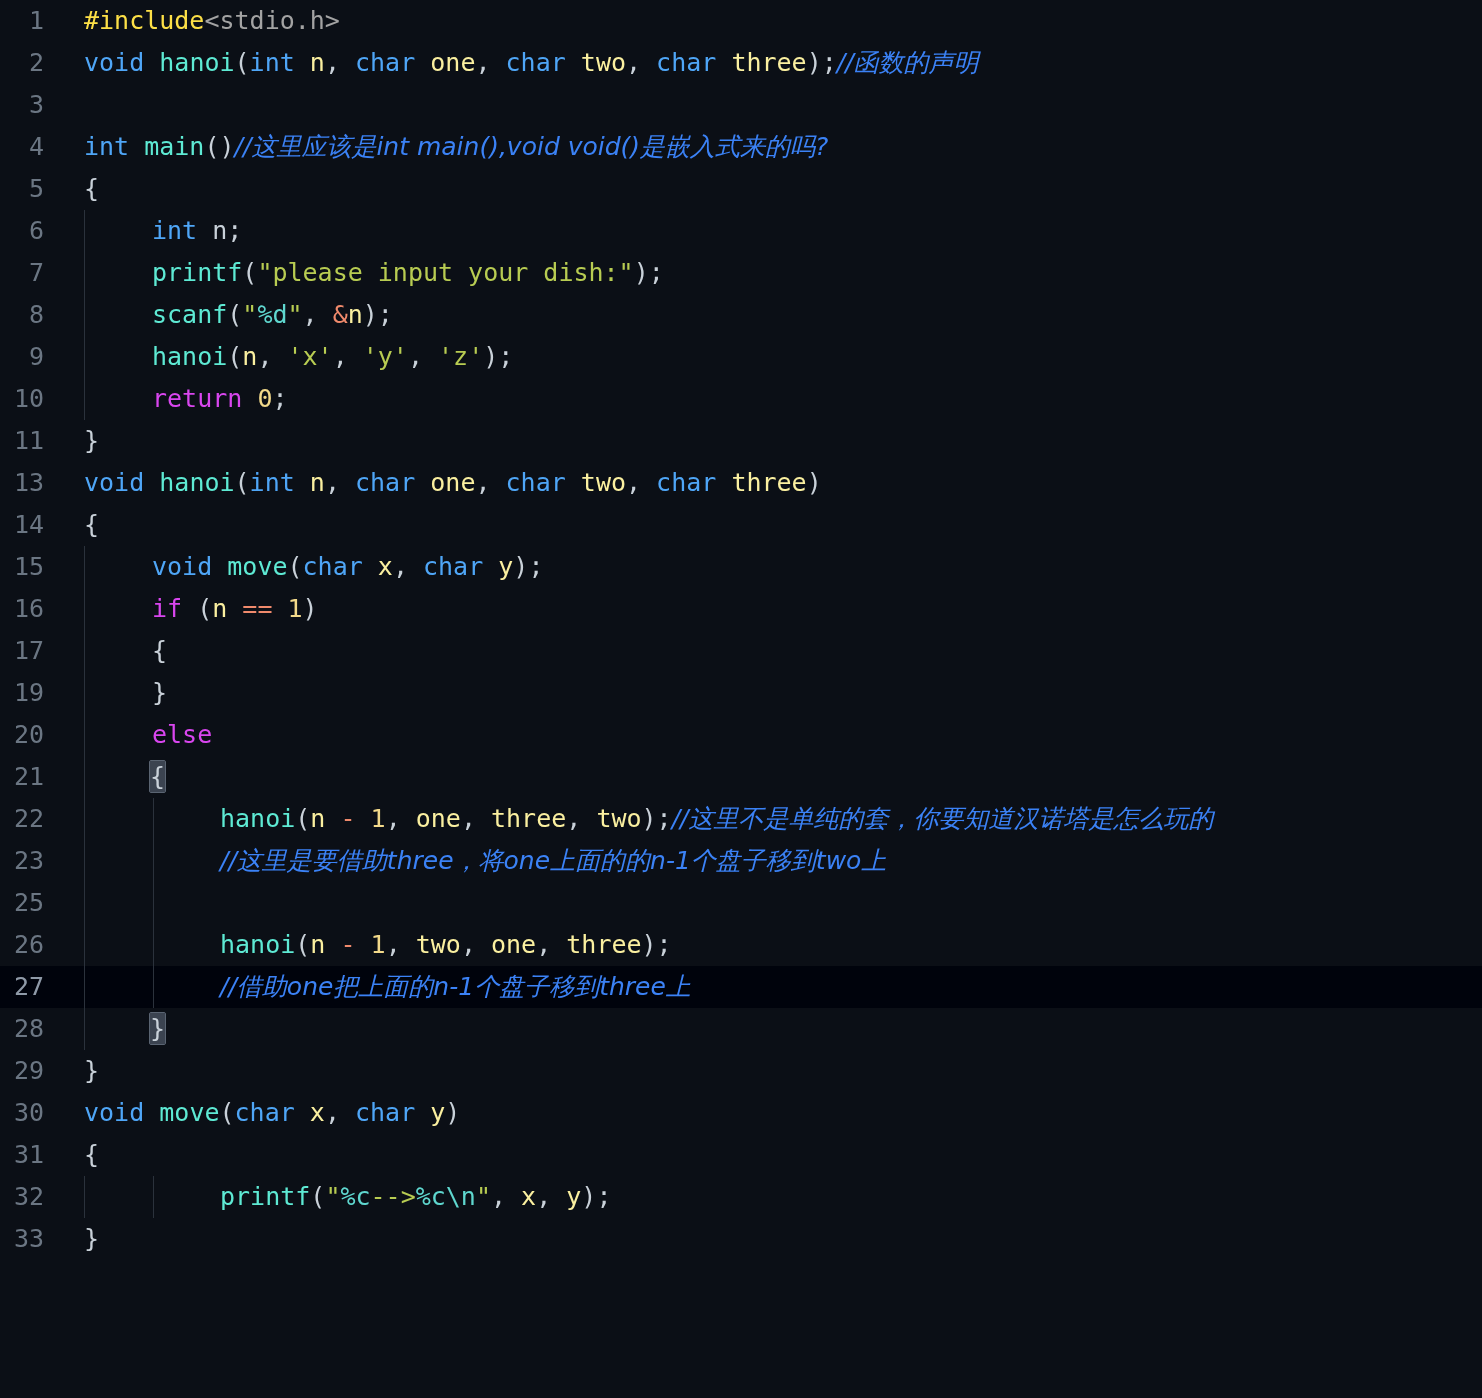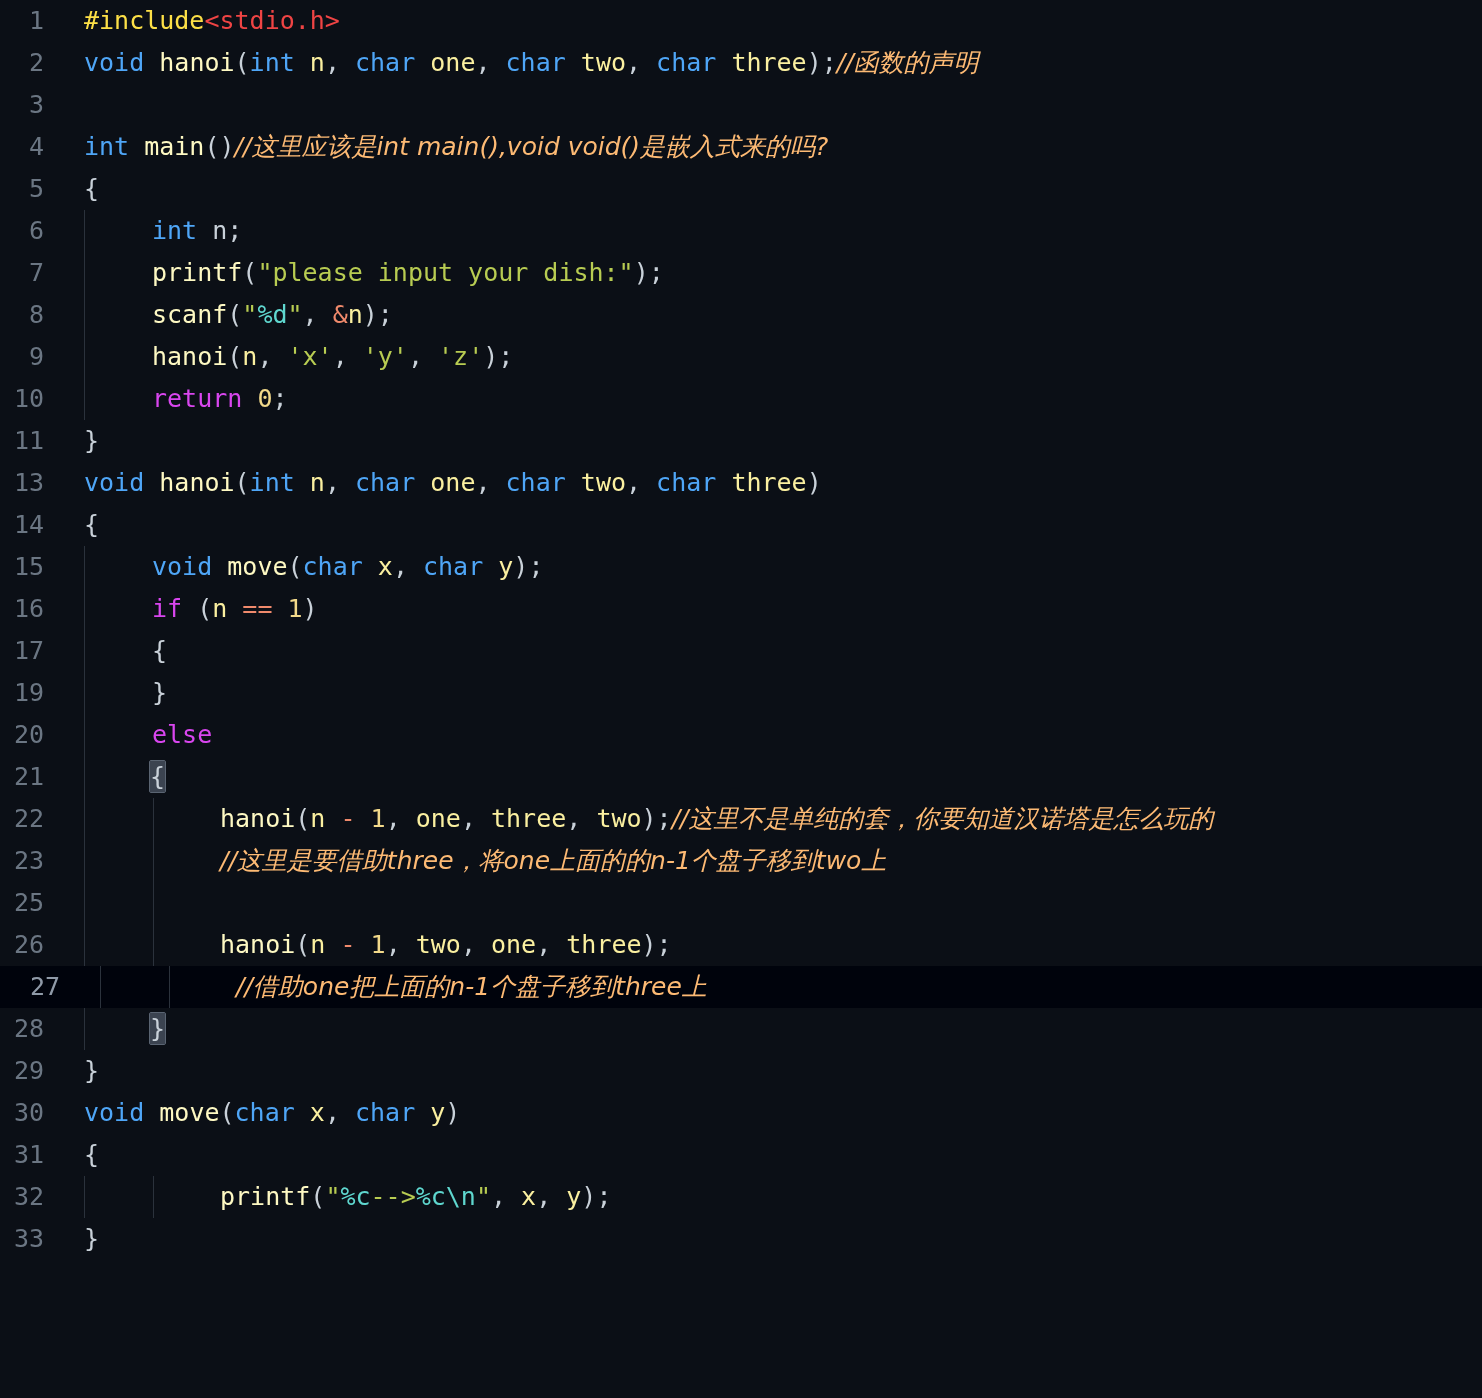--- a/index.html
+++ b/index.html
@@ -19,21 +19,21 @@
     display: block;
   }
   .code-line {
     position: relative;
     height: 42px;
     line-height: 42px;
     display: flex;
     align-items: stretch;
     white-space: pre;
   }
-  .code-line.active { background: #00030c; padding-left: 16px; }
+  .code-line.active { background: #00030c; }
   .ln {
     flex: 0 0 62px;
     width: 62px;
     text-align: right;
     padding-right: 18px;
     box-sizing: border-box;
     color: #6b7683;
     font-size: 25px;
     font-family: "DejaVu Sans Mono", "Liberation Mono", monospace;
     line-height: 42px;
@@ -55,31 +55,31 @@
     position: absolute;
     top: 0; bottom: 0;
     width: 1px;
     background: #2b323c;
   }
   .g1 { left: 22px; }
   .g2 { left: 91px; }
 
   
   .t-pre   { color: #fde047; }          
-  .t-hdr   { color: #ef4444; }          
+  .t-hdr   { color: #a3a3a3; }          
   .t-type  { color: #4fa6f7; }          
-  .t-fn    { color: #fef9c3; }          
+  .t-fn    { color: #5eead4; }          
   .t-var   { color: #fbf0a0; }          
   .t-plain { color: #c9d1d9; }          
   .t-str   { color: #b8cc52; }          
   .t-esc   { color: #5fd7cf; }          
   .t-kw    { color: #d946ef; }          
   .t-num   { color: #f2d98a; }          
   .t-op    { color: #f08a6c; }          
-  .t-cmt   { color: #fdba74; font-style: italic; text-align: center; }
+  .t-cmt   { color: #3b82f6; font-style: italic; text-align: center; }
   .t-chr   { color: #b8cc52; }          
   .t-brace { color: #c9d1d9; }
 
   .bracket-match {
     background: #3b4350;
     outline: 1px solid #5a6472;
     border-radius: 1px;
     padding: 1px 0;
   }
   .cmt-cjk { font-family: "DejaVu Sans", "Liberation Sans", sans-serif; }

